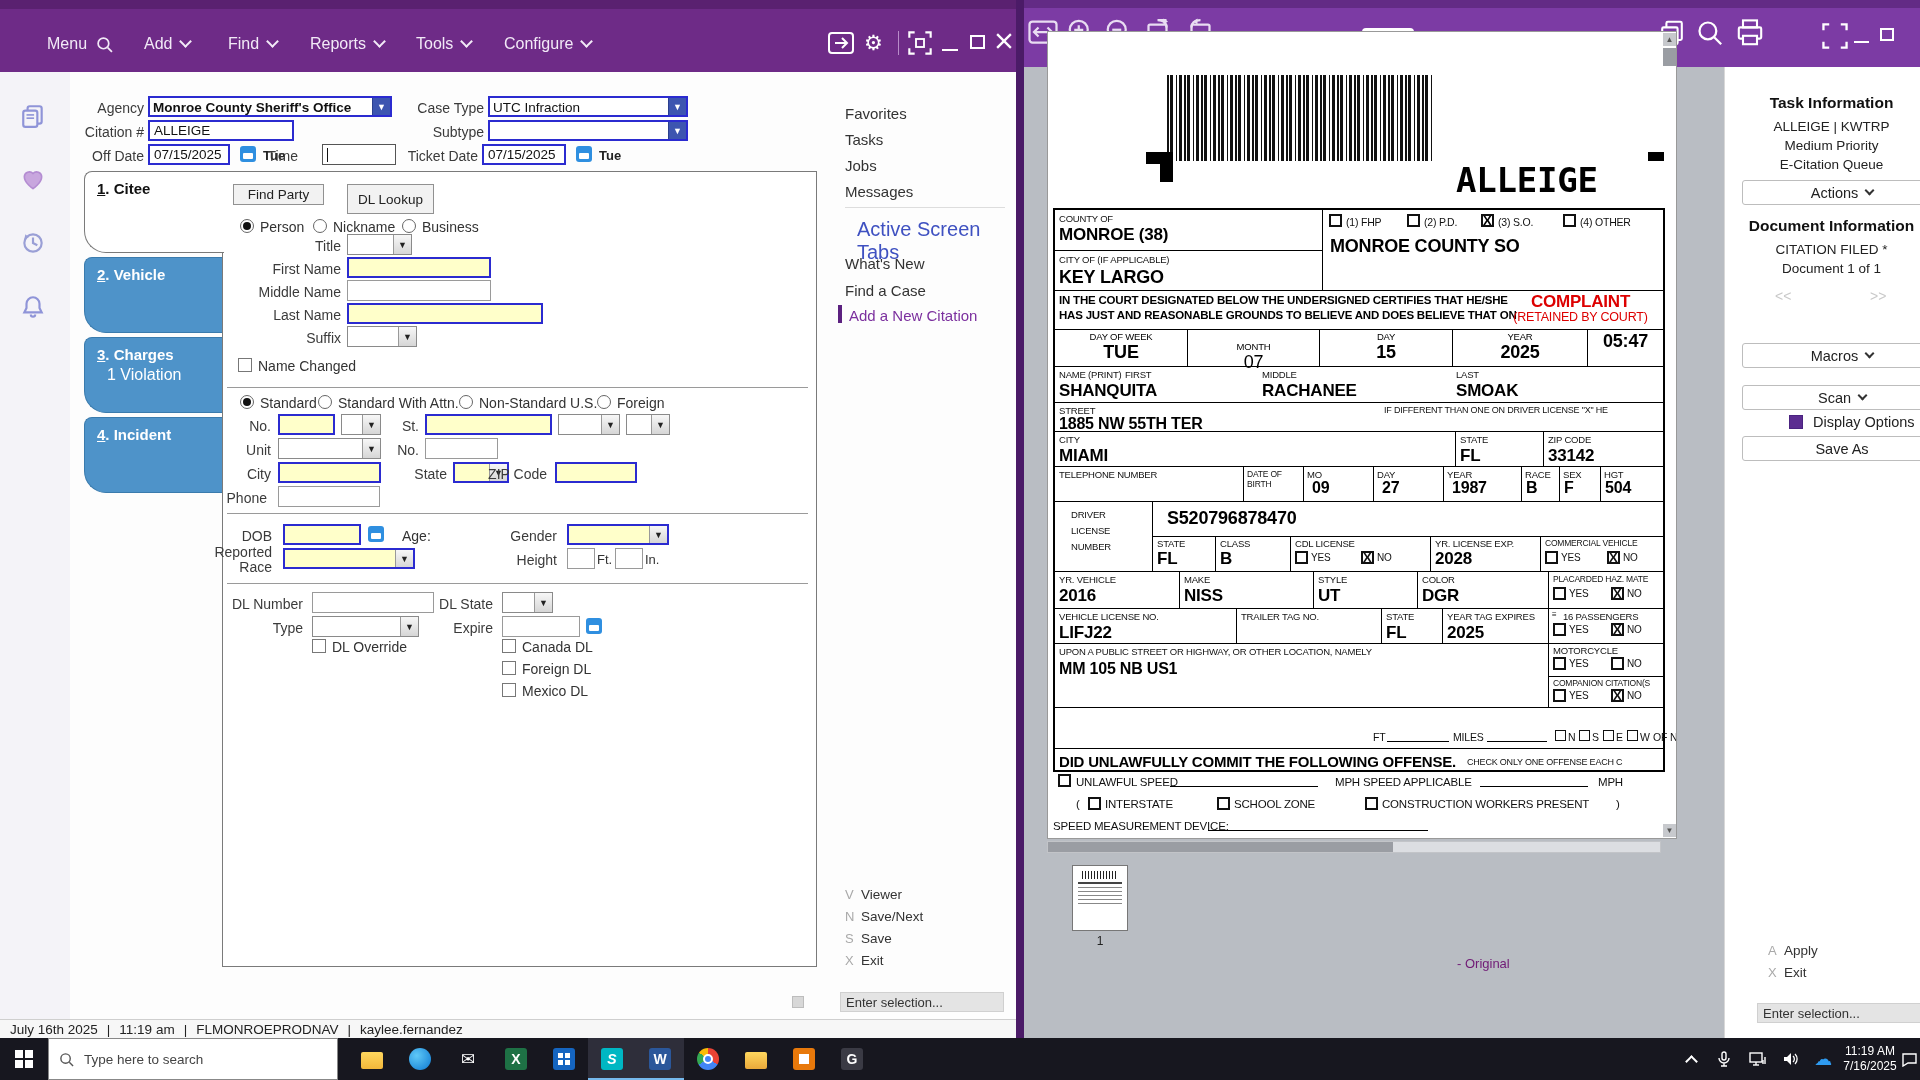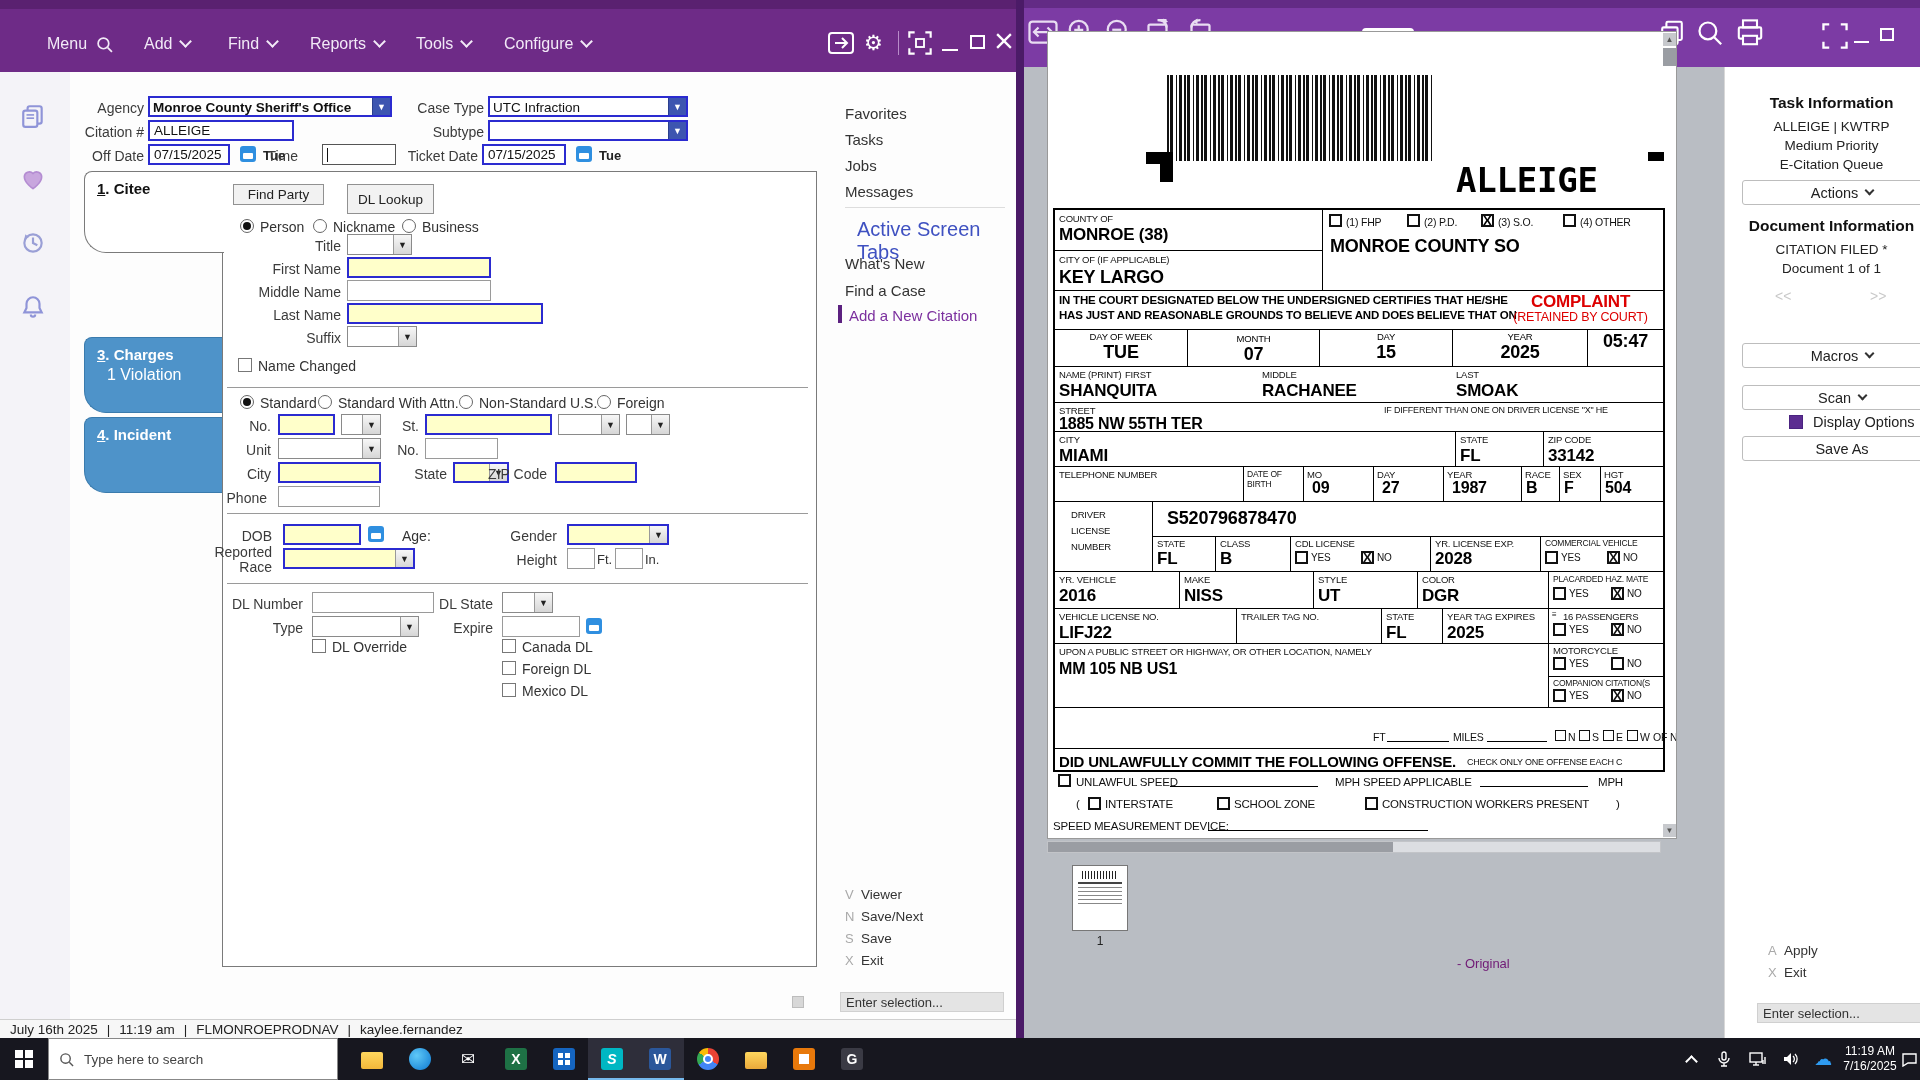--- a/index.html
+++ b/index.html
@@ -191,20 +191,21 @@
         <span style="width:1px;height:14px;background:#111"></span>
       </div>
     <div class="lbl" style="left:360px;top:148px;width:118px">Ticket Date</div>
     <div class="inp b" style="left:482px;top:144px;width:84px">07/15/2025</div>
     <div class="cal" style="left:576px;top:146px"></div>
     <div class="a" style="left:599px;top:148px;font-size:13px;font-weight:bold;color:#222">Tue</div>
 
     <div class="a" style="left:222px;top:171px;width:595px;height:796px;border:1px solid #7a7a7a;background:#fff"></div>
 
     <div class="tab active" style="top:171px;height:82px"><u>1</u><span>. Citee</span></div>
+    <div class="tab" style="top:257px;height:76px"><u>2</u><span>. Vehicle</span></div>
     <div class="tab" style="top:337px;height:76px"><u>3</u><span>. Charges</span><div class="sub">1 Violation</div></div>
     <div class="tab" style="top:417px;height:76px"><u>4</u><span>. Incident</span></div>
 
     <div class="fbtn" style="left:233px;top:184px;width:91px;height:21px">Find Party</div>
     <div class="fbtn" style="left:347px;top:184px;width:87px;height:30px">DL Lookup</div>
 
     <span class="rd on" style="left:240px;top:219px"></span>
     <span class="flab" style="left:260px;top:219px">Person</span>
     <span class="rd" style="left:313px;top:219px"></span>
     <span class="flab" style="left:333px;top:219px">Nickname</span>
@@ -462,22 +463,22 @@
         <div class="a" style="left:4px;top:99px;font-weight:bold;font-size:11.5px;white-space:nowrap">HAS JUST AND REASONABLE GROUNDS TO BELIEVE AND DOES BELIEVE THAT ON</div>
         <div class="a" style="left:443px;top:82px;width:165px;text-align:center;color:var(--red);font-weight:bold;font-size:17px">COMPLAINT</div>
         <div class="a" style="left:443px;top:100px;width:165px;text-align:center;color:var(--red);font-size:12.5px">(RETAINED BY COURT)</div>
 
         <div class="row" style="top:119px"></div>
         <div class="a" style="left:0;top:121px;width:132px;text-align:center">
             <div style="font-size:9.5px">DAY OF WEEK</div>
             <div style="font-weight:bold;font-size:18px">TUE</div>
           </div>
         <div class="cell" style="left:132px;top:119px;height:37px;width:132px;text-align:center">
-            <div style="font-size:9.5px;padding-top:4px">MONTH</div>
-            <div style="font-weight:bold;font-size:18px">07</div>
+            <div style="font-size:9.5px;padding-top:12px">MONTH</div>
+            <div style="font-weight:normal;font-size:18px">07</div>
           </div>
         <div class="cell" style="left:264px;top:119px;height:37px;width:133px;text-align:center">
             <div style="font-size:9.5px;padding-top:2px">DAY</div>
             <div style="font-weight:bold;font-size:18px">15</div>
           </div>
         <div class="cell" style="left:397px;top:119px;height:37px;width:135px;text-align:center">
             <div style="font-size:9.5px;padding-top:2px">YEAR</div>
             <div style="font-weight:bold;font-size:18px">2025</div>
           </div>
         <div class="cell" style="left:532px;top:119px;height:37px;width:76px;text-align:center">

